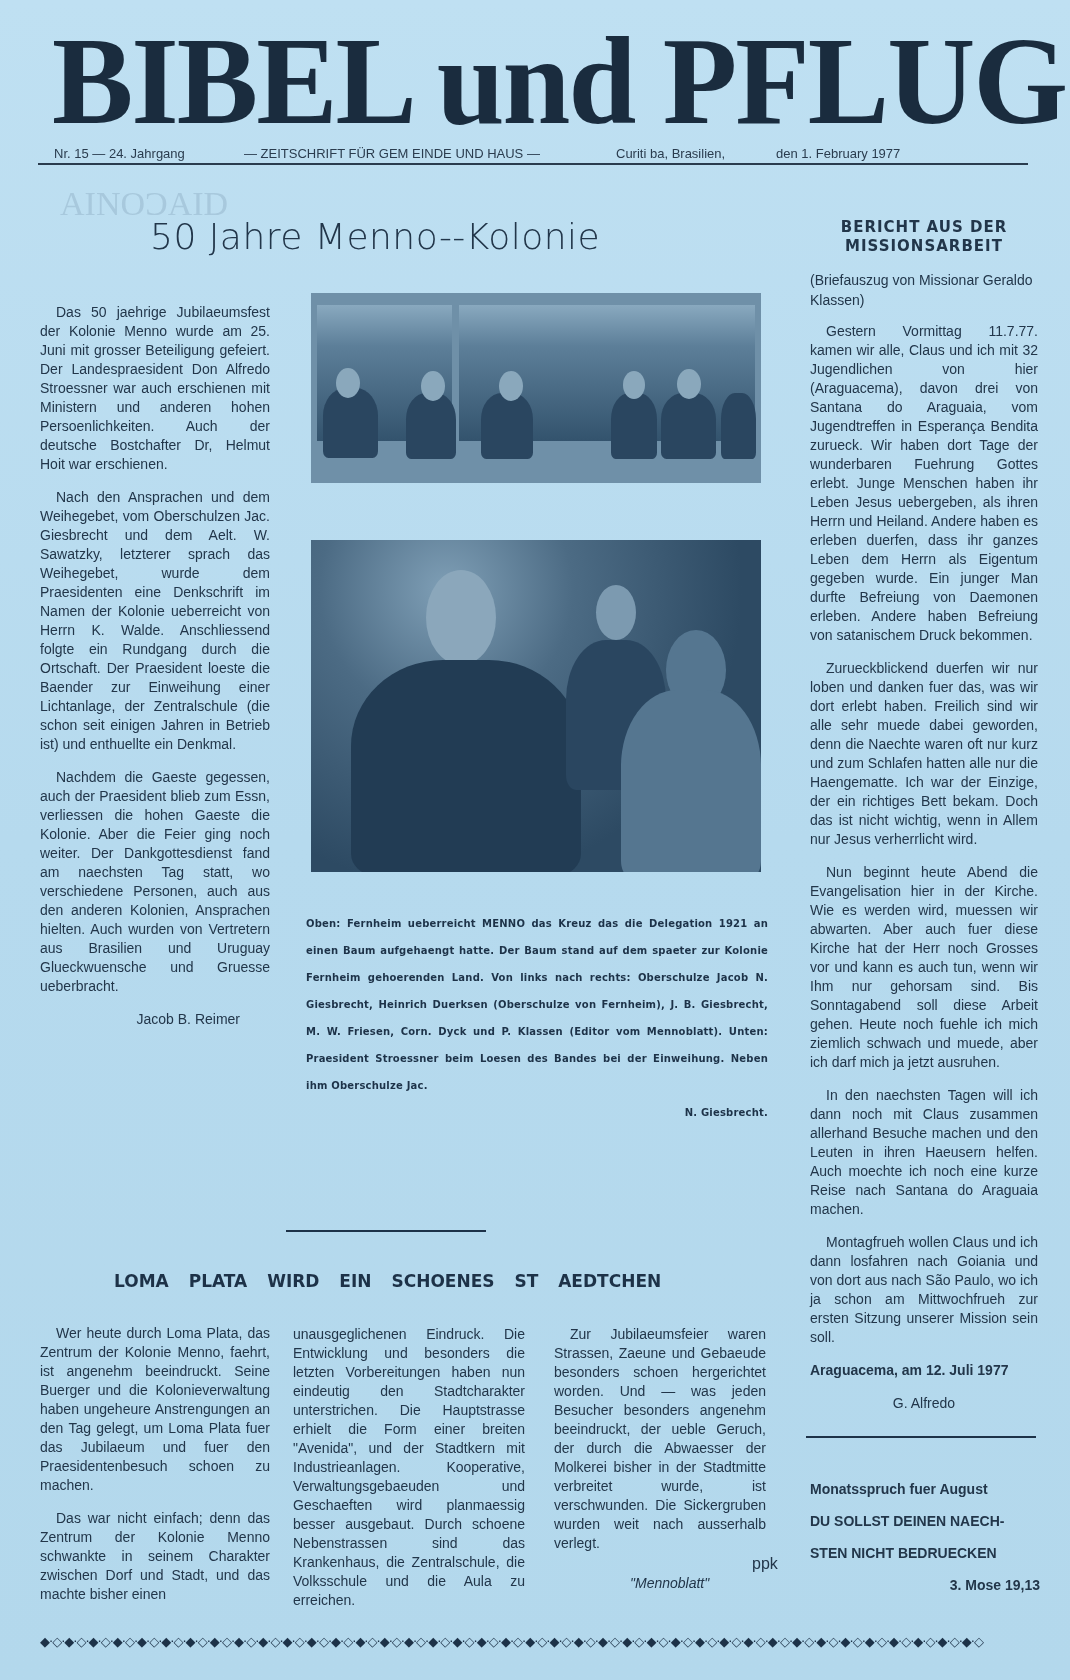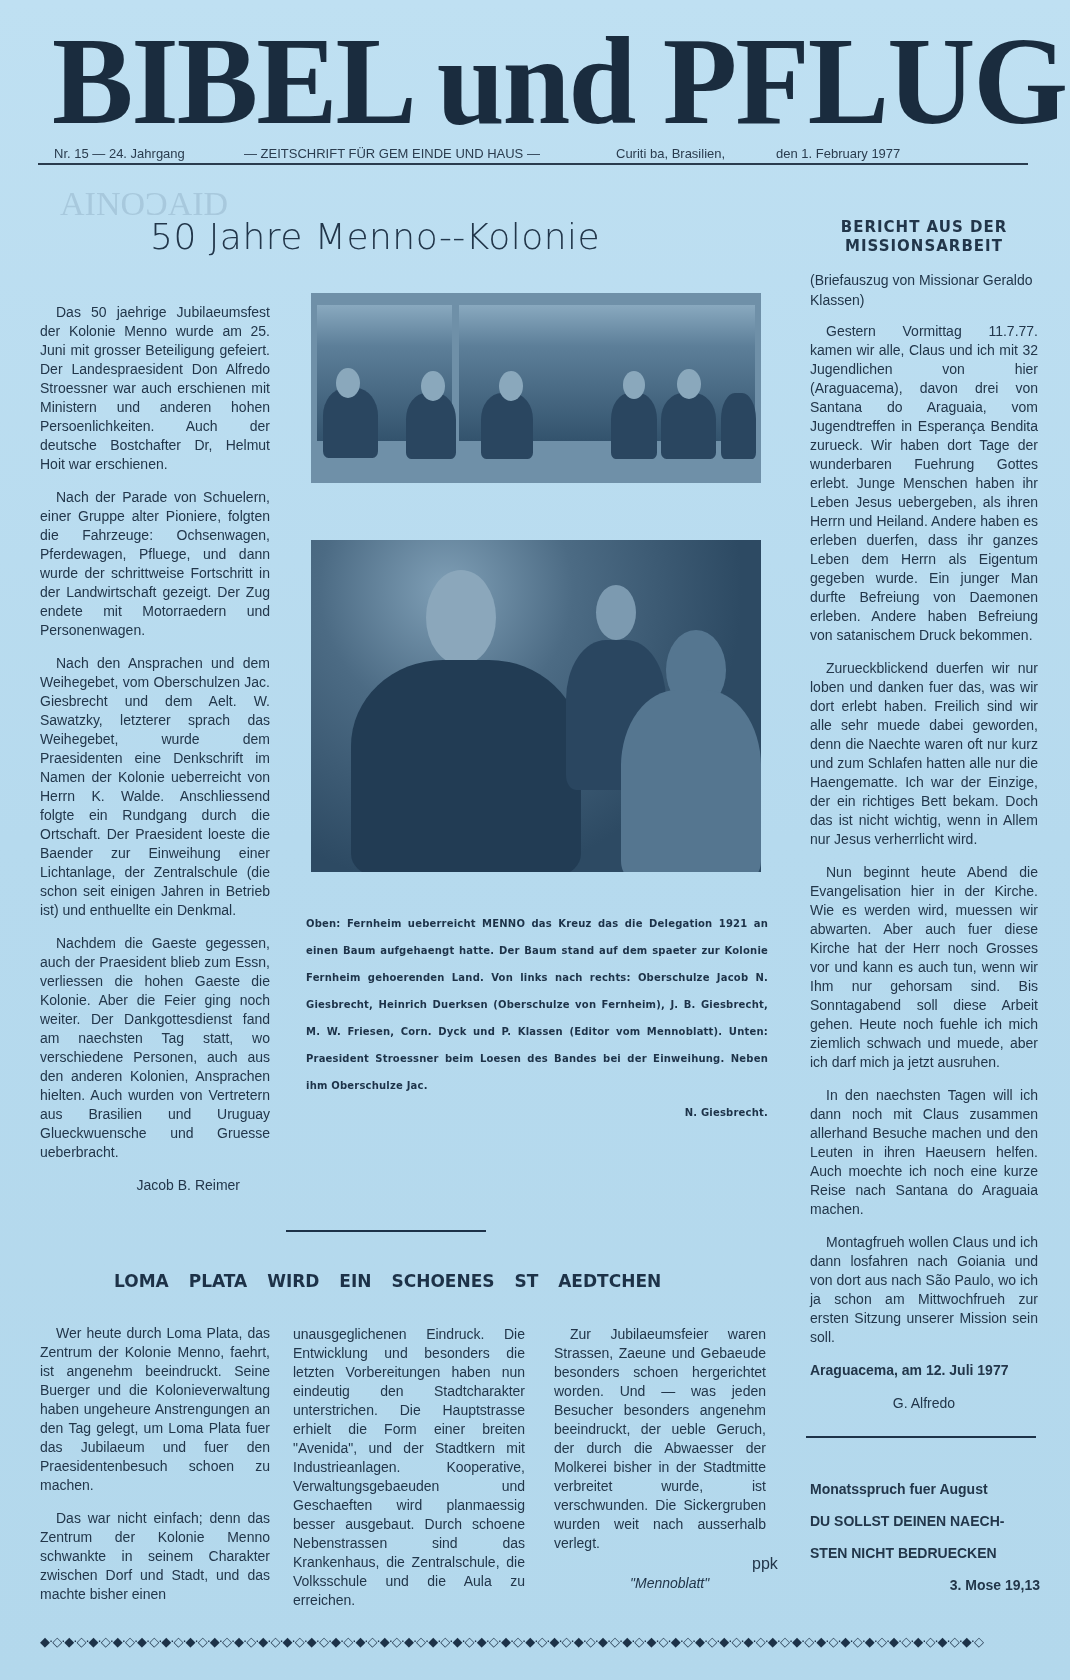--- a/index.html
+++ b/index.html
@@ -93,21 +93,20 @@
     <span style="width:372px">— ZEITSCHRIFT FÜR GEM EINDE UND HAUS —</span>
     <span style="width:160px">Curiti ba, Brasilien,</span>
     <span>den 1. February 1977</span>
   </div>
   <div class="rule-top"></div>
 
   <div class="headline">50 Jahre Menno--Kolonie</div>
 
   <div class="col c1">
     <p>Das 50 jaehrige Jubilaeumsfest der Kolonie Menno wurde am 25. Juni mit grosser Beteiligung gefeiert. Der Landespraesident Don Alfredo Stroessner war auch erschienen mit Ministern und anderen hohen Persoenlichkeiten. Auch der deutsche Bostchafter Dr, Helmut Hoit war erschienen.</p>
-    <p>Nach der Parade von Schuelern, einer Gruppe alter Pioniere, folgten die Fahrzeuge: Ochsenwagen, Pferdewagen, Pfluege, und dann wurde der schrittweise Fortschritt in der Landwirtschaft gezeigt. Der Zug endete mit Motorraedern und Personenwagen.</p>
     <p>Nach den Ansprachen und dem Weihegebet, vom Oberschulzen Jac. Giesbrecht und dem Aelt. W. Sawatzky, letzterer sprach das Weihegebet, wurde dem Praesidenten eine Denkschrift im Namen der Kolonie ueberreicht von Herrn K. Walde. Anschliessend folgte ein Rundgang durch die Ortschaft. Der Praesident loeste die Baender zur Einweihung einer Lichtanlage, der Zentralschule (die schon seit einigen Jahren in Betrieb ist) und enthuellte ein Denkmal.</p>
     <p>Nachdem die Gaeste gegessen, auch der Praesident blieb zum Essn, verliessen die hohen Gaeste die Kolonie. Aber die Feier ging noch weiter. Der Dankgottesdienst fand am naechsten Tag statt, wo verschiedene Personen, auch aus den anderen Kolonien, Ansprachen hielten. Auch wurden von Vertretern aus Brasilien und Uruguay Glueckwuensche und Gruesse ueberbracht.</p>
     <p class="sig">Jacob B. Reimer</p>
   </div>
 
   <div class="photo photo1" title="Fernheim ueberreicht MENNO das Kreuz">
     <div class="panel" style="left:6px;width:135px;"></div>
     <div class="panel" style="left:148px;width:296px;"></div>
     <div class="figure" style="left:12px;top:95px;width:55px;height:70px;"></div>
     <div class="head" style="left:25px;top:75px;width:24px;height:30px;"></div>

